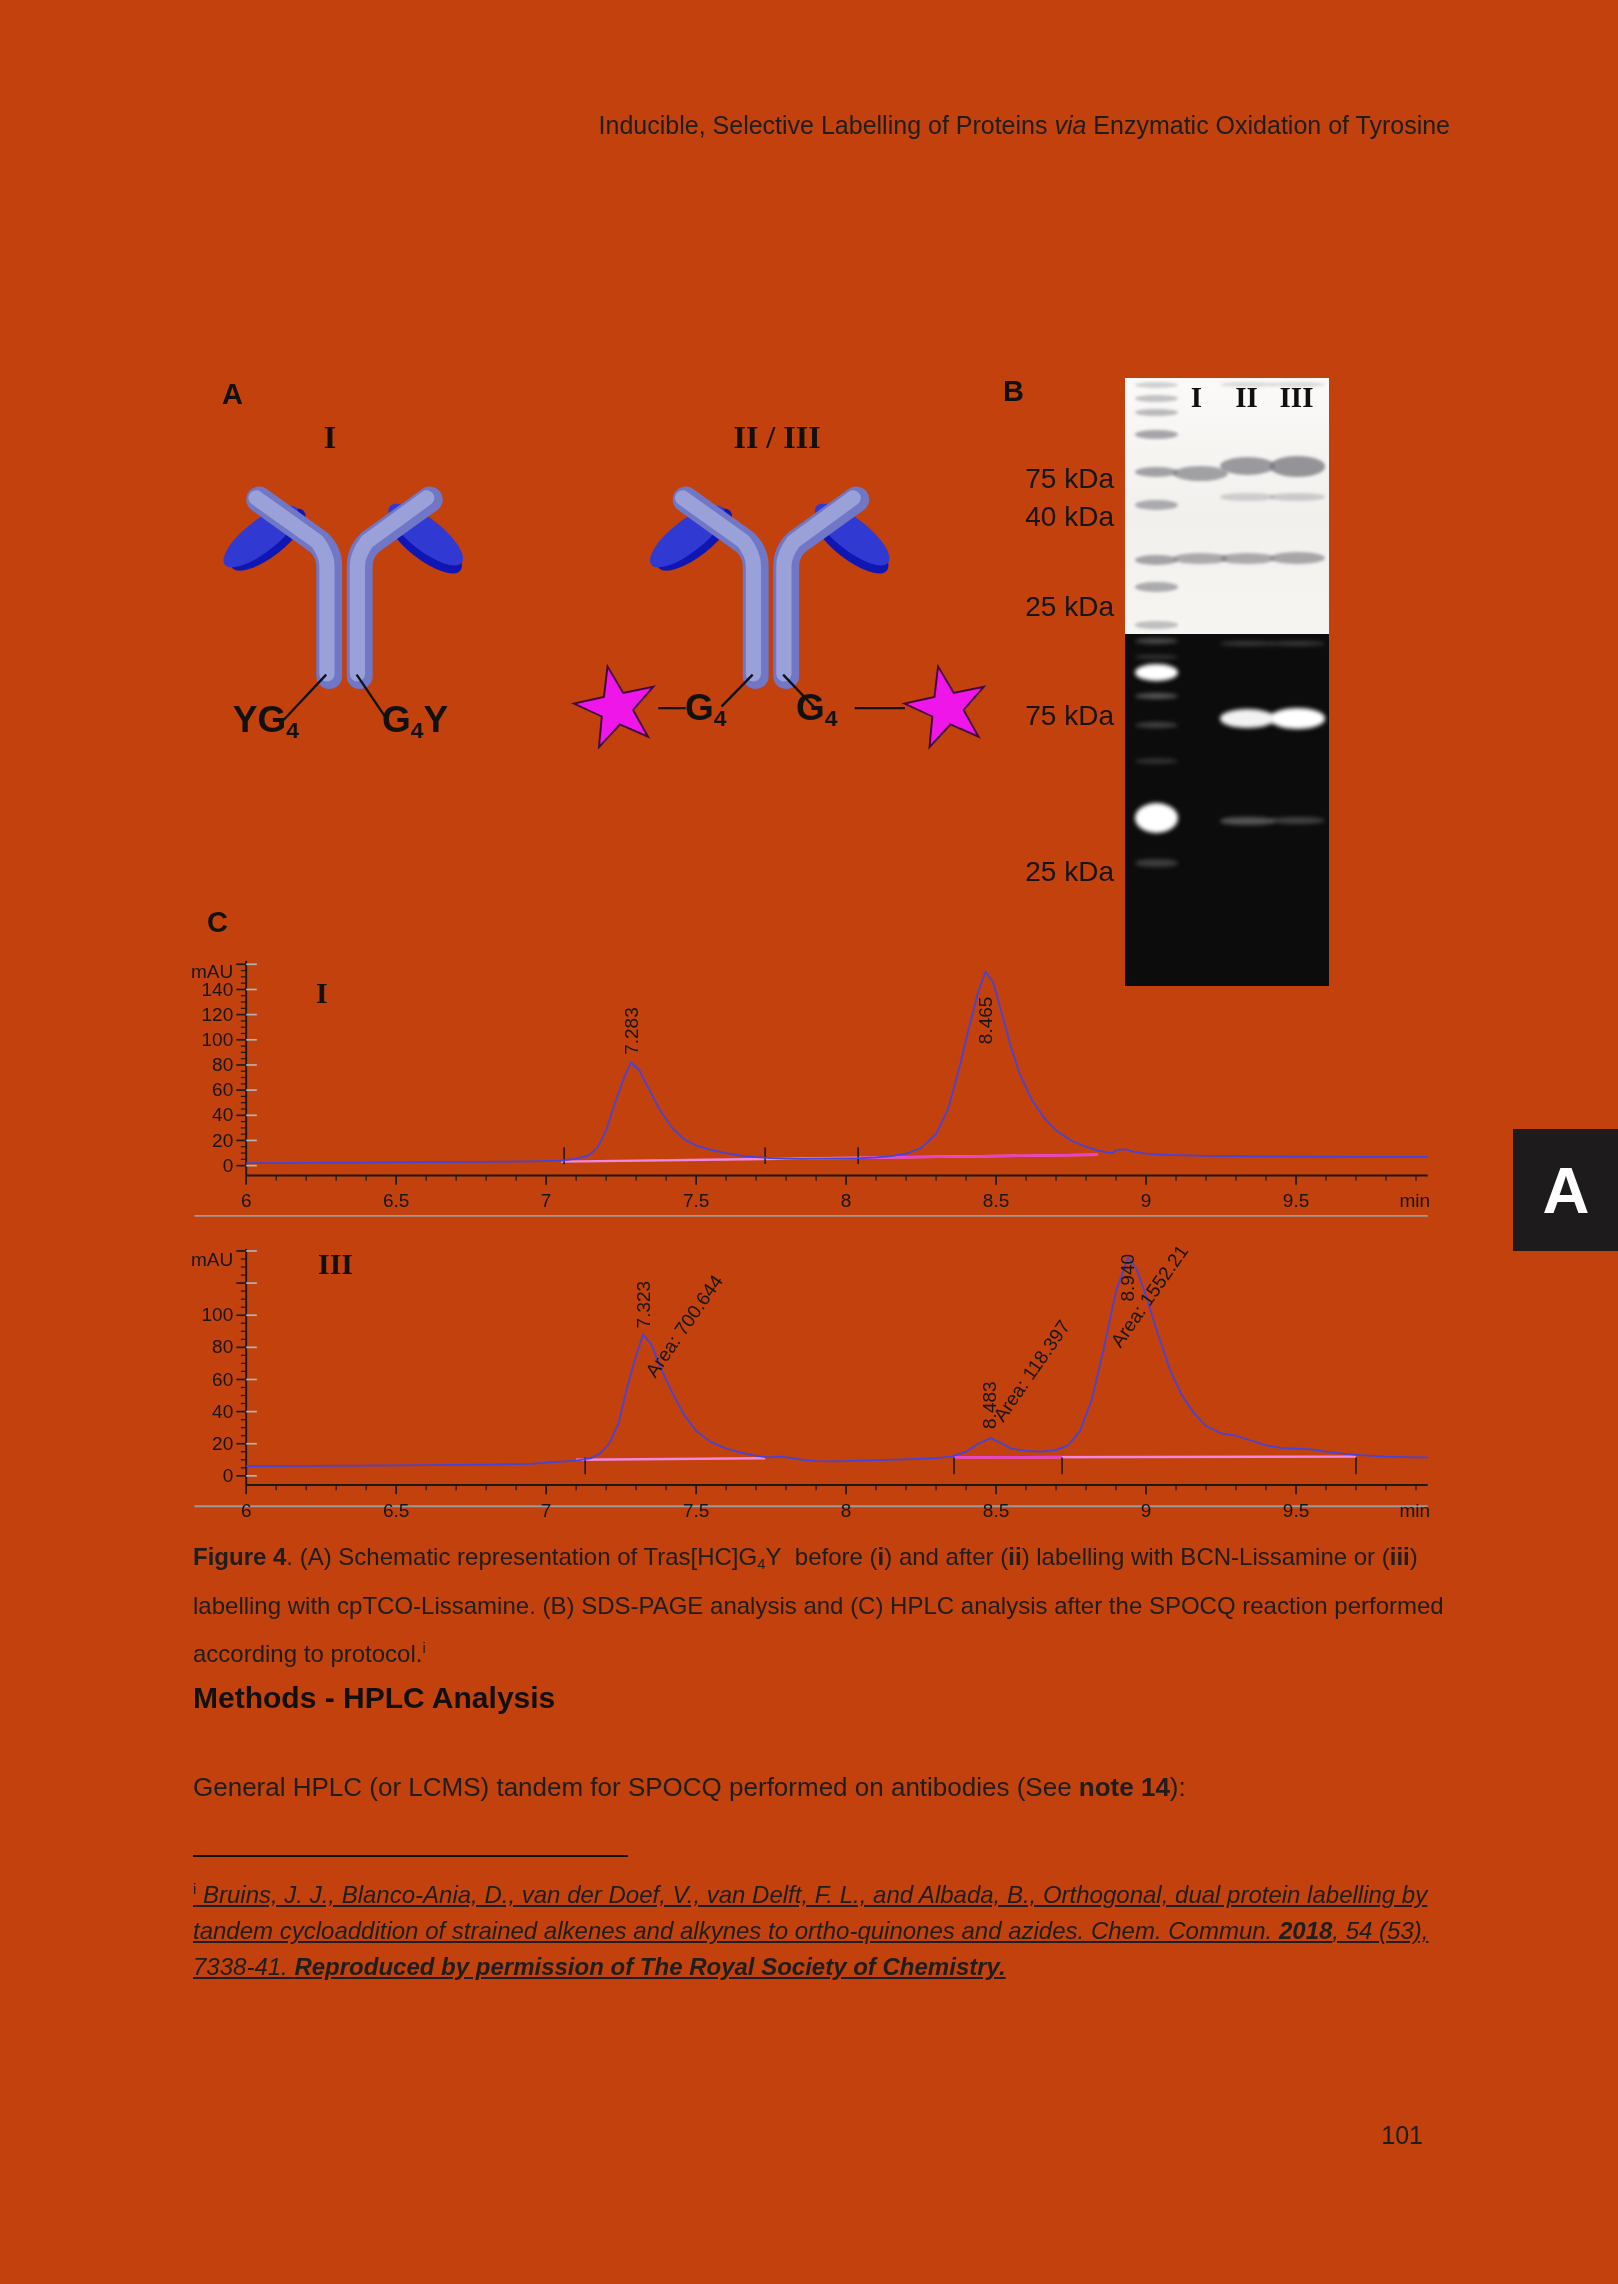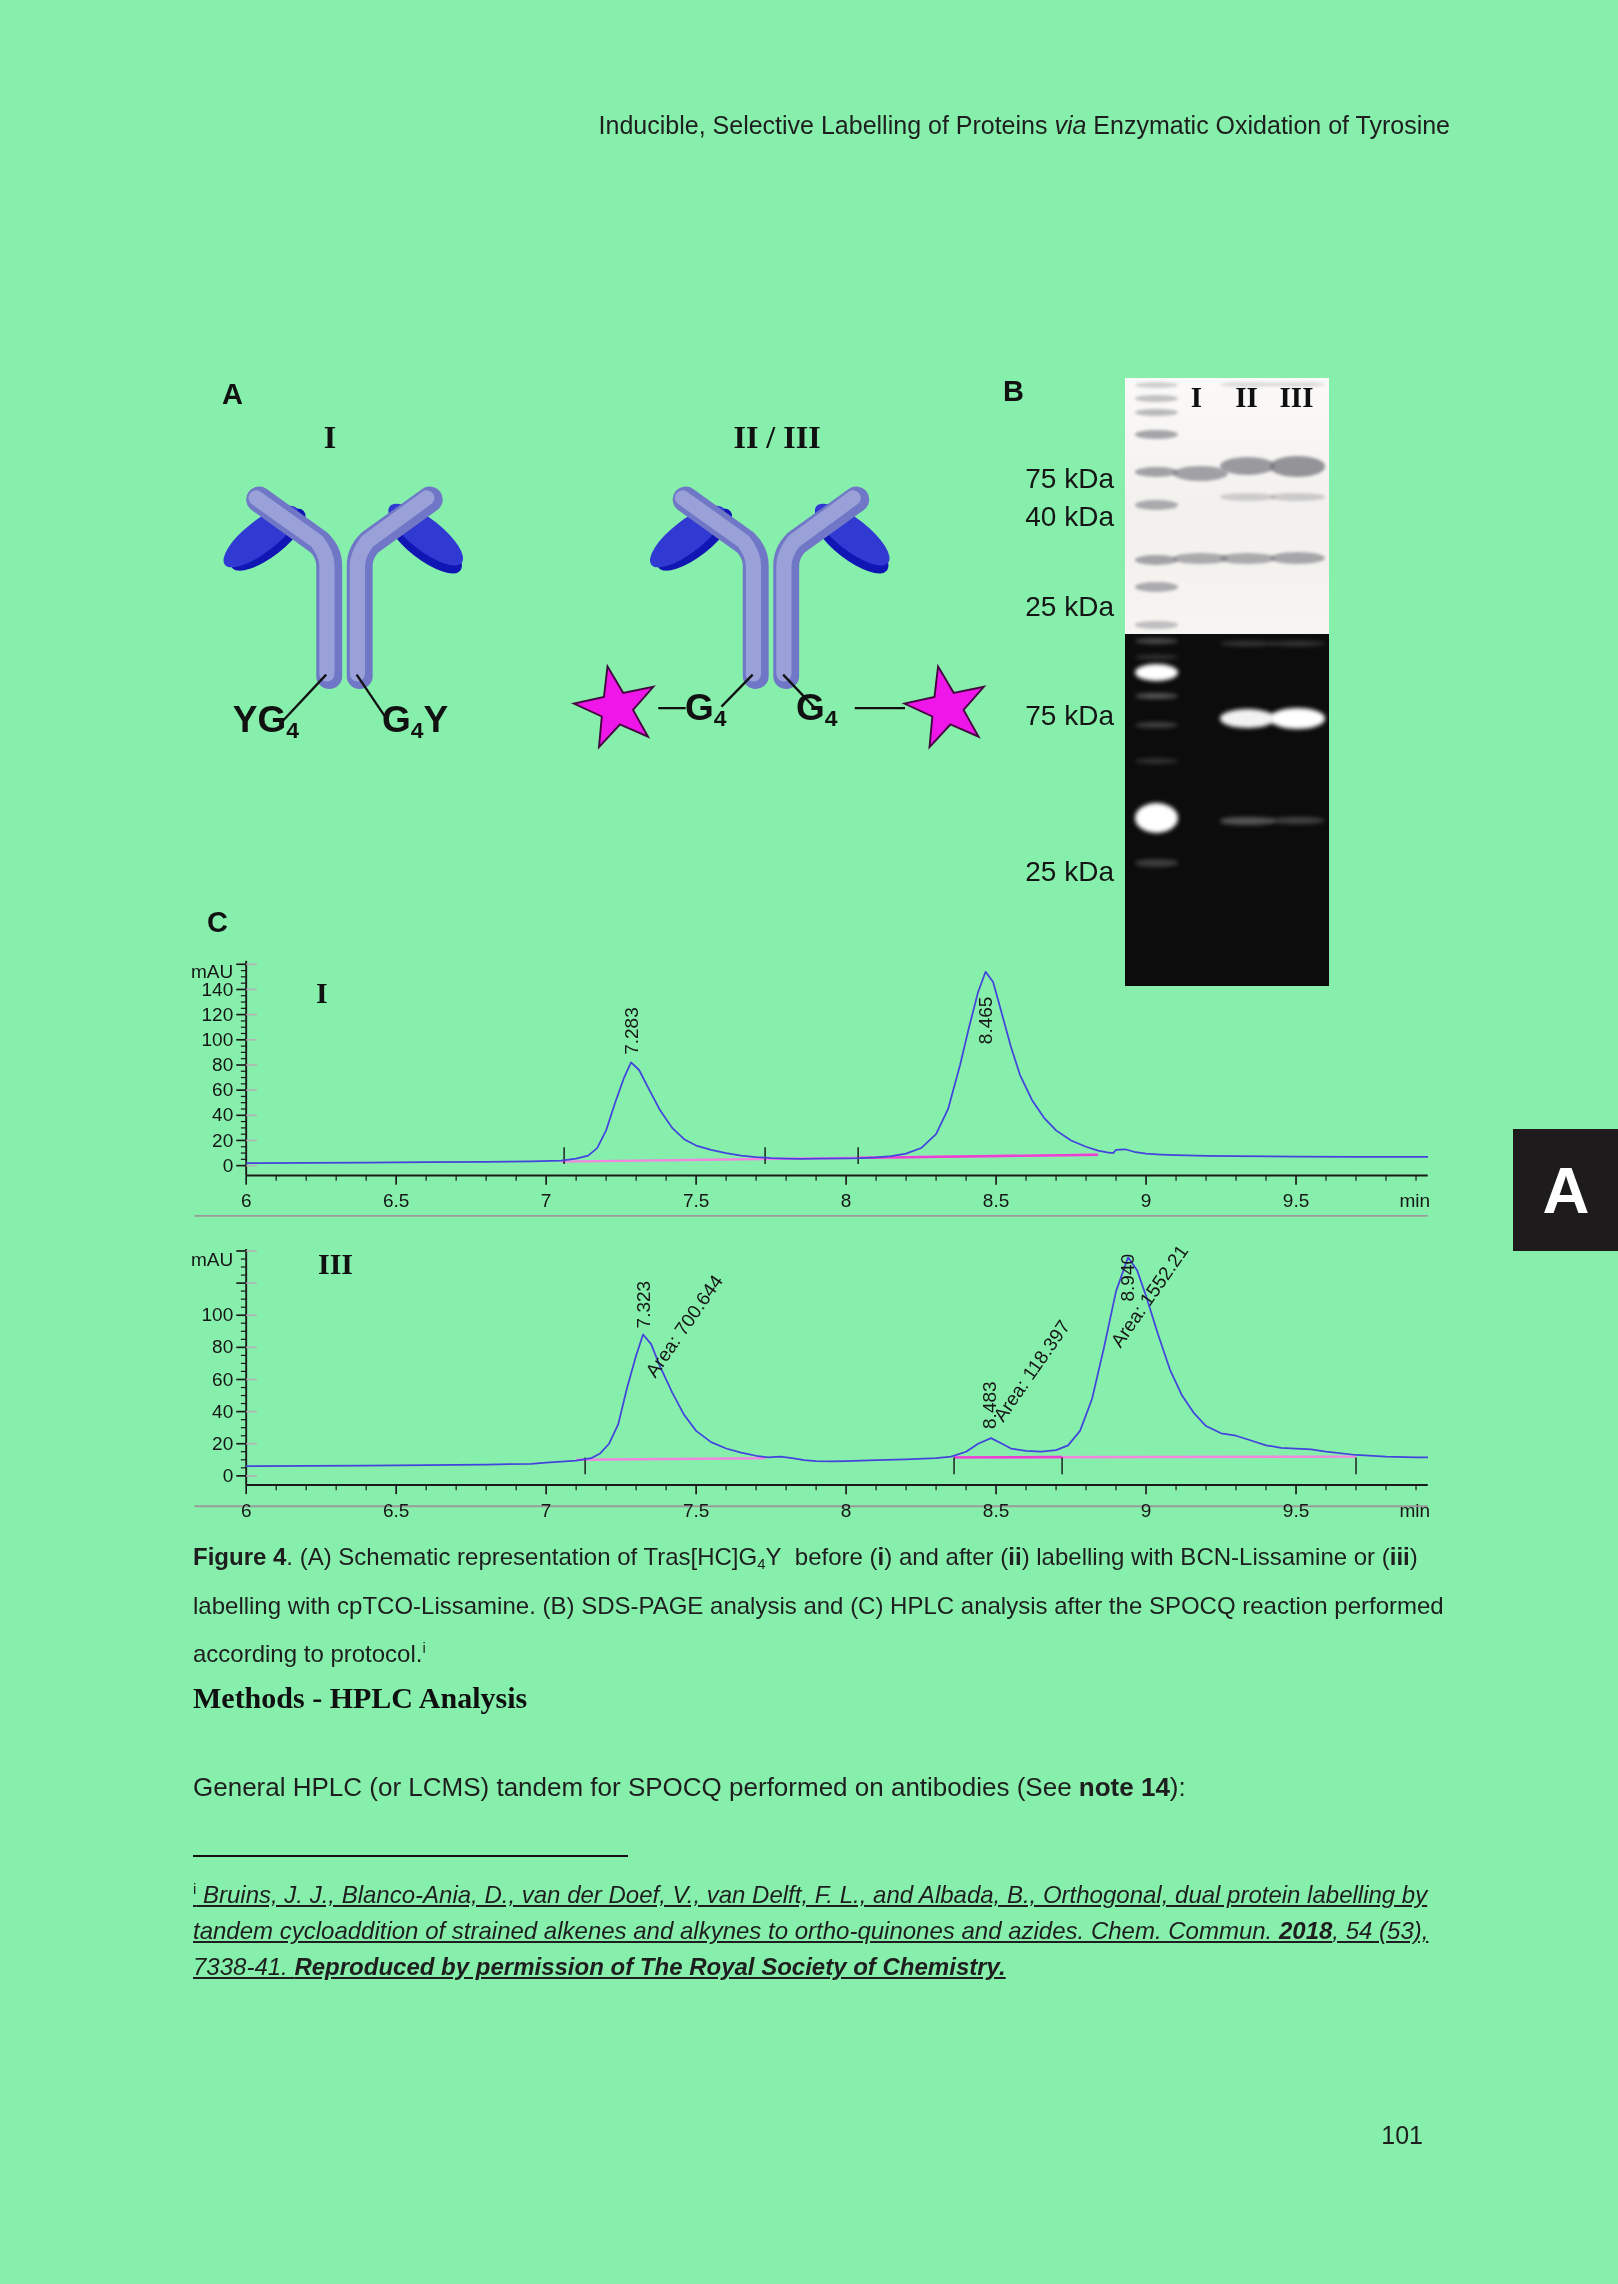--- a/index.html
+++ b/index.html
@@ -1,16 +1,16 @@
 <!DOCTYPE html>
 <html style="font-size:12px"><head>
 <meta charset="utf-8">
 <style>
   html,body{margin:0;padding:0;background:#888;}
-  .page{position:relative;width:1619px;height:2284px;background:#86efac;overflow:hidden;
+  .page{position:relative;width:1619px;height:2284px;background:#c2410c;overflow:hidden;
         font-family:"Liberation Sans",sans-serif;color:#1e1e1e;}
   .abs{position:absolute;}
   .b{font-weight:bold;}
   .i{font-style:italic;}
   .sub{font-size:0.62em;vertical-align:-0.28em;}
   .sup{font-size:0.62em;vertical-align:super;}
   .running-head{top:111px;left:228px;width:1222px;text-align:right;font-size:25px;}
   .intro{top:262px;left:193px;width:1258px;font-size:26px;line-height:47px;text-align:justify;}
   .panel-label{font-size:29px;font-weight:bold;color:#111;}
   .ab-title{font-family:"Liberation Serif",serif;font-weight:bold;font-size:32px;color:#111;
@@ -18,21 +18,21 @@
   .big-tag{font-size:37px;color:#111;font-weight:bold;}
   .gel-top{left:1125px;top:378px;width:204px;height:256px;
            background:linear-gradient(180deg,#fbfaf8,#f2f0ed 55%,#f7f5f2);}
   .gel-bottom{left:1125px;top:634px;width:204px;height:352px;background:#0c0c0c;}
   .band{position:absolute;border-radius:50%;}
   .lane-label{font-family:"Liberation Serif",serif;font-weight:bold;font-size:29px;color:#101010;
               width:61px;text-align:center;}
   .marker{width:139px;text-align:right;font-size:28px;color:#151515;margin-top:44px;}
   .chart-title{font-family:"Liberation Serif",serif;font-weight:bold;font-size:30px;color:#111;}
   .caption{top:1536px;left:193px;width:1271px;font-size:24px;line-height:42px;}
-  .methods-h{top:1681px;left:193px;font-family:Liberation Serif, serif;font-weight:bold;font-size:30px;color:#101010;}
+  .methods-h{top:1681px;left:193px;font-family:Liberation Sans, sans-serif;font-weight:bold;font-size:30px;color:#101010;}
   .methods-p{top:1772px;left:193px;width:1264px;font-size:26px;}
   .fn-rule{top:1855px;left:193px;width:435px;border-top:2.3px solid #111;height:0;}
   .footnote{top:1871px;left:193px;width:1287px;font-size:24px;line-height:36px;text-decoration:underline;}
   .pagenum{top:2121px;left:1271px;width:152px;text-align:right;font-size:25px;}
   .side-tab{left:1513px;top:1129px;width:106px;height:122px;background:#1d1b1b;
             display:flex;align-items:center;justify-content:center;}
   .side-tab span{color:#ffffff;font-weight:bold;font-size:65px;font-family:"Liberation Sans",sans-serif;}
   svg text{font-family:"Liberation Sans",sans-serif;}
 </style>
 </head>

